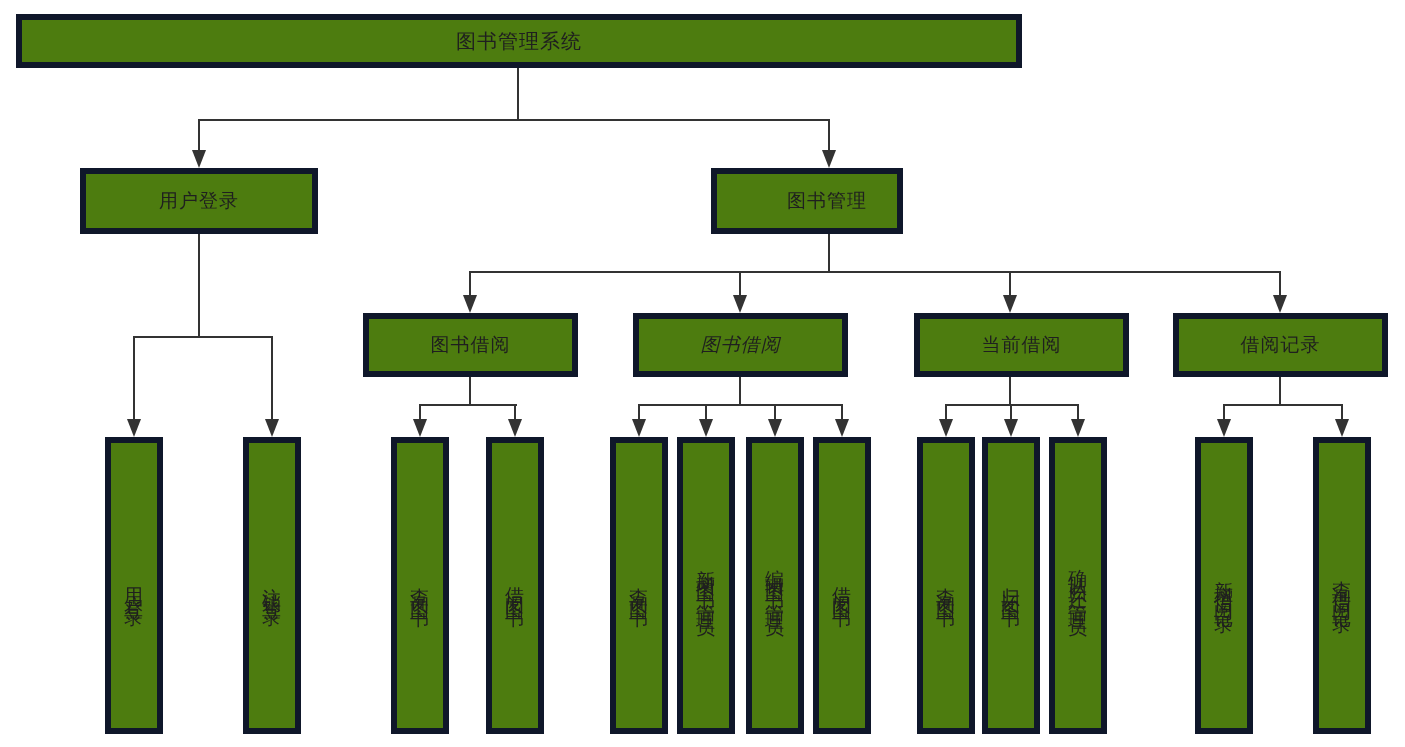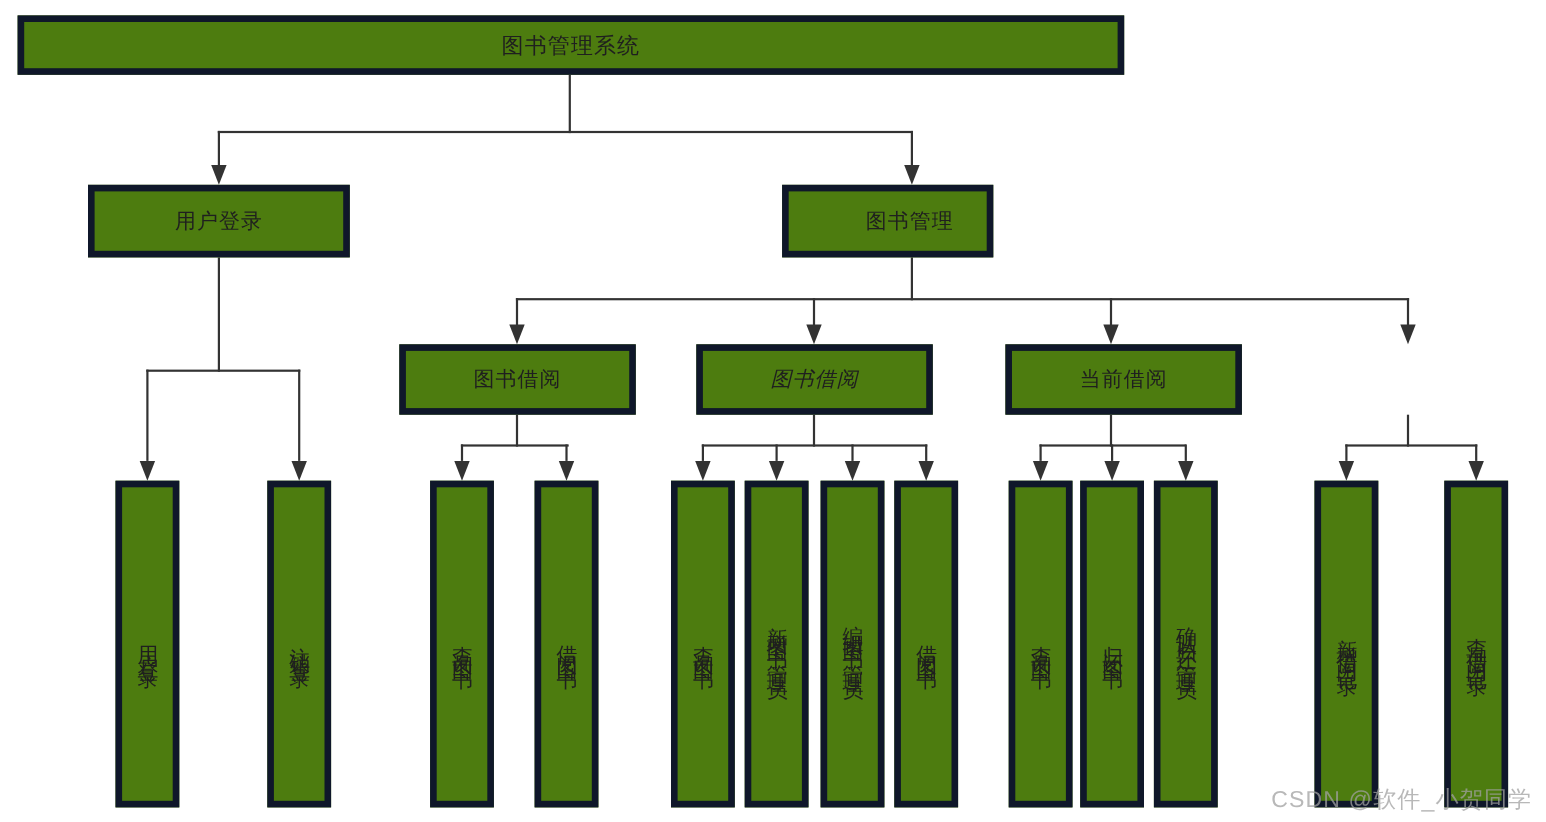--- a/index.html
+++ b/index.html
@@ -102,20 +102,21 @@
   <div class="vline" style="left:739px; top:271px; height:25px;"></div>
   <div class="arrow" style="left:733px; top:295px;"></div>
   <div class="vline" style="left:1009px; top:271px; height:25px;"></div>
   <div class="arrow" style="left:1003px; top:295px;"></div>
   <div class="vline" style="left:1279px; top:271px; height:25px;"></div>
   <div class="arrow" style="left:1273px; top:295px;"></div>
 
   <div class="node" style="left:363px; top:313px; width:215px; height:64px;">图书借阅</div>
   <div class="node" style="left:633px; top:313px; width:215px; height:64px;font-style:italic;">图书借阅</div>
   <div class="node" style="left:903px; top:313px; width:215px; height:64px;margin-left:11px;">当前借阅</div>
+  <div class="node" style="left:1173px; top:313px; width:215px; height:64px;">借阅记录</div>
 
   <div class="vline" style="left:469px; top:377px; height:29px;"></div>
   <div class="hline" style="left:419px; top:404px; width:98px;"></div>
   <div class="vline" style="left:419px; top:404px; height:15px;"></div>
   <div class="arrow" style="left:413px; top:419px;"></div>
   <div class="vline" style="left:514px; top:404px; height:15px;"></div>
   <div class="arrow" style="left:508px; top:419px;"></div>
 
   <div class="vline" style="left:739px; top:377px; height:29px;"></div>
   <div class="hline" style="left:638px; top:404px; width:205px;"></div>
@@ -155,15 +156,14 @@
   <div class="node vnode" style="left:746px; top:437px; width:58px; height:297px;">编辑图书（管理员）</div>
   <div class="node vnode" style="left:813px; top:437px; width:58px; height:297px;">借阅图书</div>
 
   <div class="node vnode" style="left:917px; top:437px; width:58px; height:297px;">查询图书</div>
   <div class="node vnode" style="left:982px; top:437px; width:58px; height:297px;">归还图书</div>
   <div class="node vnode" style="left:1049px; top:437px; width:58px; height:297px;">确认归还（管理员）</div>
 
   <div class="node vnode" style="left:1195px; top:437px; width:58px; height:297px;">新增借阅记录</div>
   <div class="node vnode" style="left:1313px; top:437px; width:58px; height:297px;">查询借阅记录</div>
 
-  <div class="watermark">CSDN @软件_小贺同学</div>
 
 </div>
 
 </body></html>

